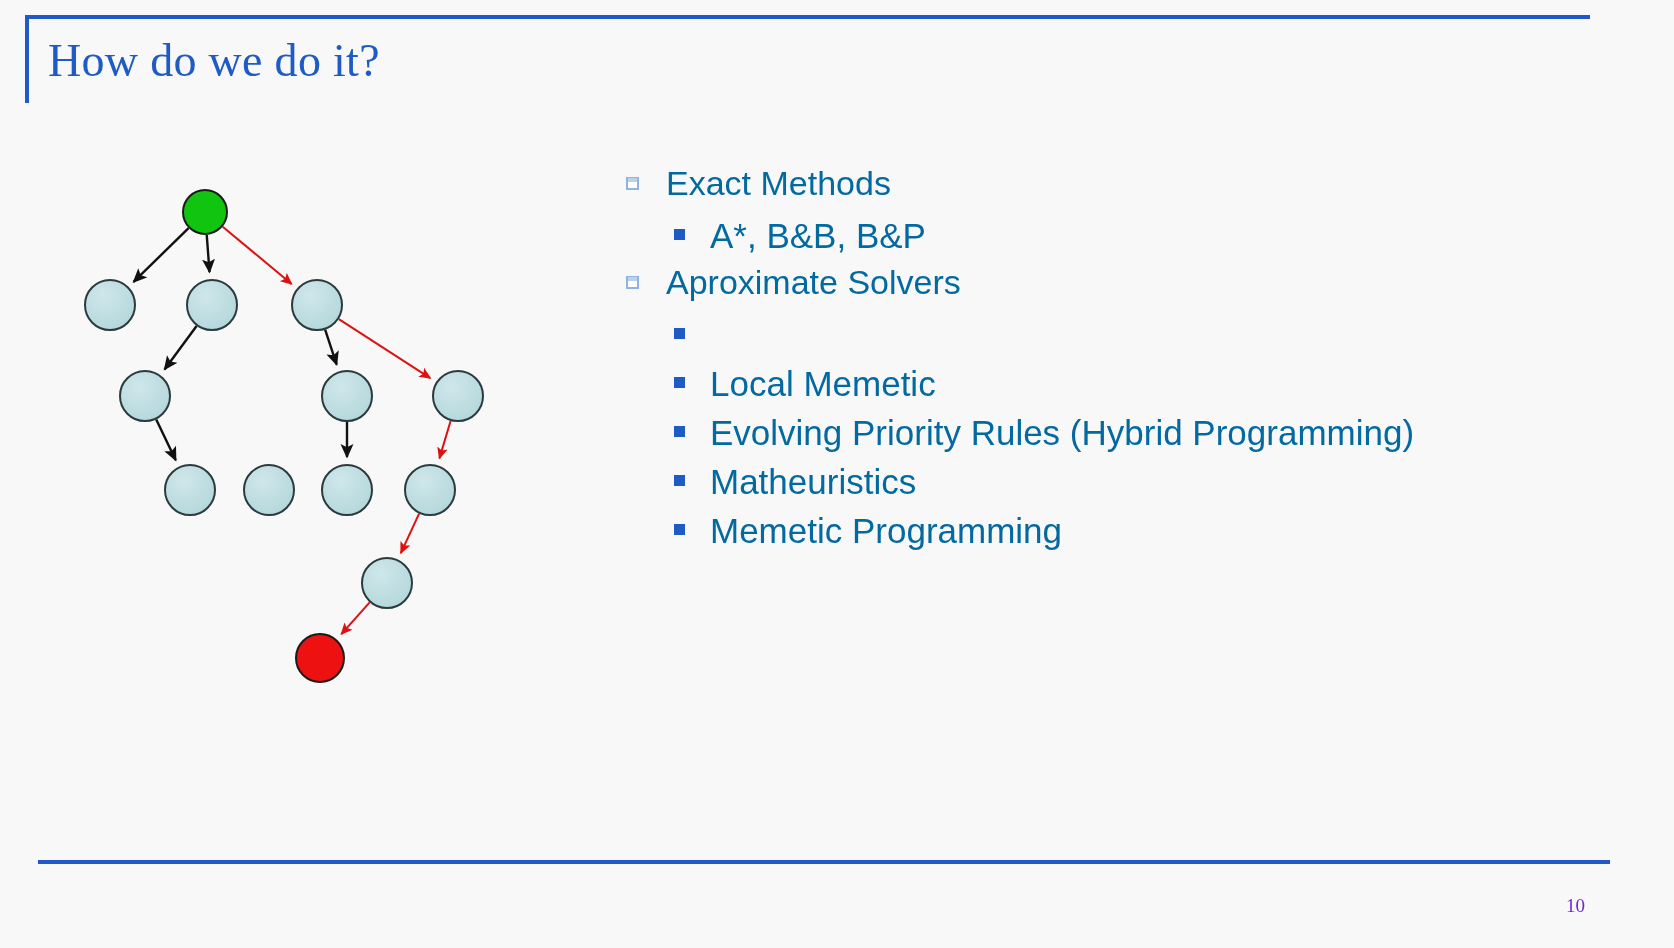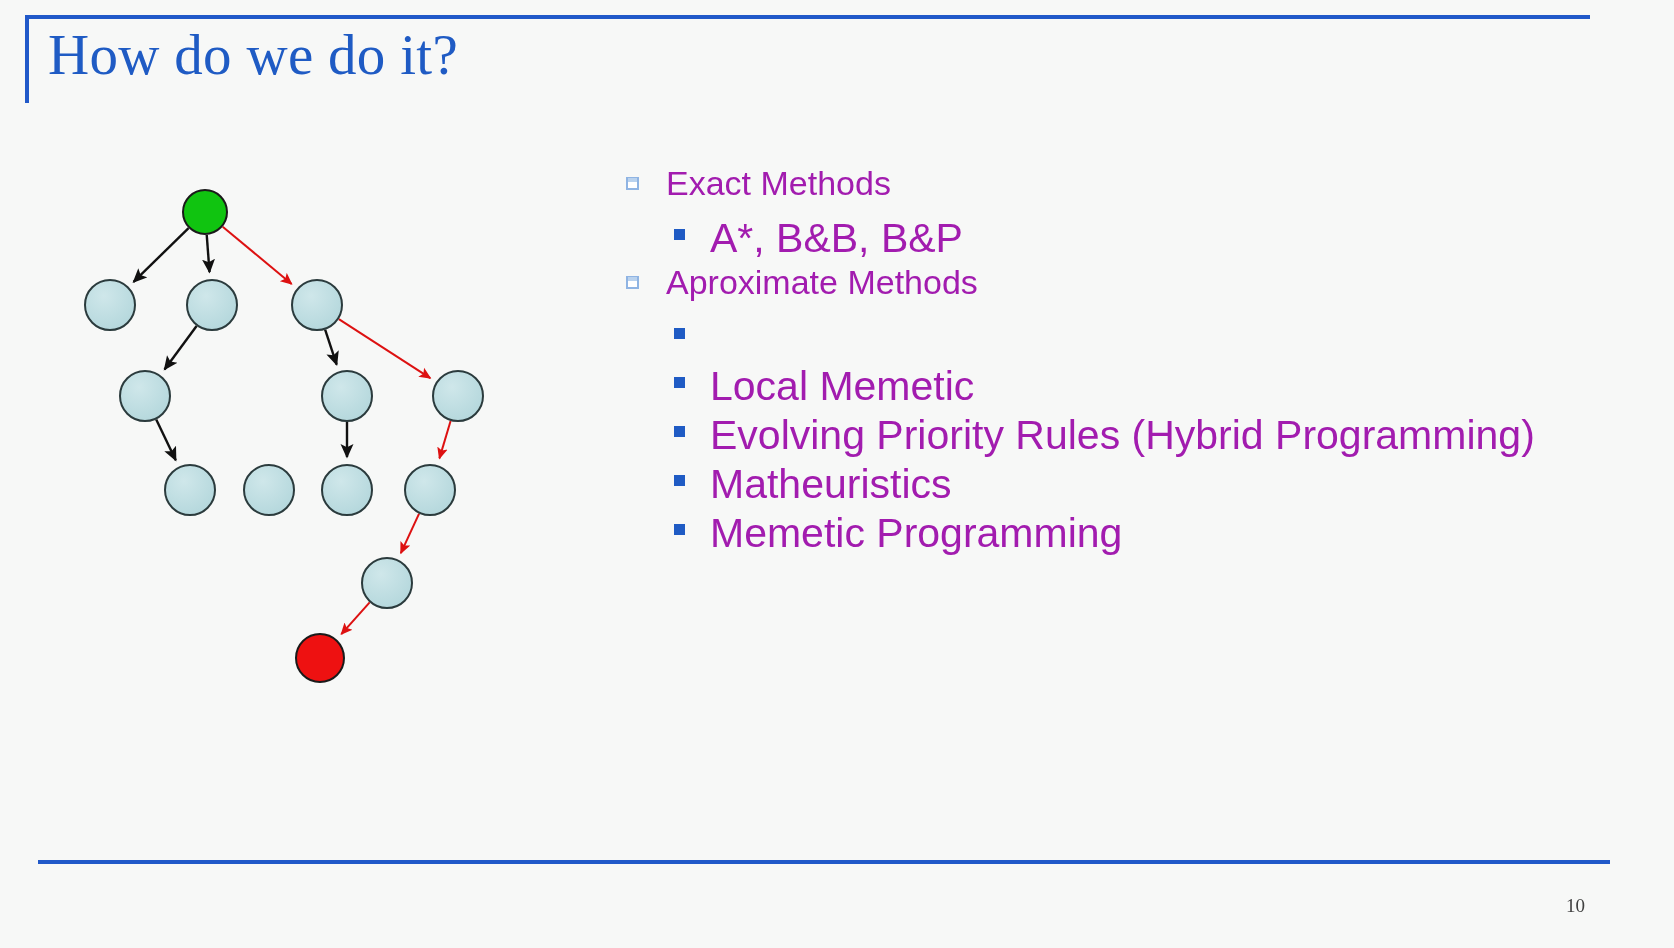--- a/index.html
+++ b/index.html
@@ -35,23 +35,23 @@
     position: absolute;
     left: 25px;
     top: 15px;
     width: 4px;
     height: 88px;
     background: #2159c9;
   }
   .slide-title {
     position: absolute;
     left: 48px;
-    top: 20px;
+    top: 26px;
     font-family: "Liberation Serif", "DejaVu Serif", serif;
-    font-size: 57px;
+    font-size: 46px;
     line-height: 70px;
     color: #1f5bc4;
     letter-spacing: 0.3px;
     white-space: nowrap;
   }
 
   
   .footer-rule {
     position: absolute;
     left: 38px;
@@ -61,21 +61,21 @@
     background: #2159c9;
   }
   .page-number {
     position: absolute;
     left: 1566px;
     top: 895px;
     width: 40px;
     text-align: left;
     font-family: "Liberation Serif", "DejaVu Serif", serif;
     font-size: 19px;
-    color: #404040;
+    color: #6d28d9;
   }
 
   
   .tree-figure {
     position: absolute;
     left: 40px;
     top: 155px;
     width: 540px;
     height: 560px;
   }
@@ -131,29 +131,29 @@
   }
   .bullet-glyph.lvl2 {
     width: 11px;
     height: 11px;
     margin-top: 19px;
     margin-right: 25px;
     background: #1f5bc4;
   }
   .bullet-text {
     font-family: "Liberation Sans", sans-serif;
-    color: #a21caf;
+    color: #0369a1;
     line-height: 1;
   }
   .level-1 .bullet-text {
     font-size: 34px;
     padding-top: 6px;
   }
   .level-2 .bullet-text {
-    font-size: 41px;
+    font-size: 35px;
     padding-top: 8px;
   }
 </style>
 </head>
 <body>
 
 <div class="slide">
 
   <div class="title-rule-top"></div>
   <div class="title-rule-left"></div>
@@ -208,21 +208,21 @@
       <div class="bullet-row level-1">
         <span class="bullet-glyph lvl1"></span>
         <span class="bullet-text">Exact Methods</span>
       </div>
       <div class="bullet-row level-2">
         <span class="bullet-glyph lvl2"></span>
         <span class="bullet-text">A*, B&amp;B, B&amp;P</span>
       </div>
       <div class="bullet-row level-1">
         <span class="bullet-glyph lvl1"></span>
-        <span class="bullet-text">Aproximate Methods</span>
+        <span class="bullet-text">Aproximate Solvers</span>
       </div>
       <div class="bullet-row level-2">
         <span class="bullet-glyph lvl2"></span>
       </div>
       <div class="bullet-row level-2">
         <span class="bullet-glyph lvl2"></span>
         <span class="bullet-text">Local Memetic</span>
       </div>
       <div class="bullet-row level-2">
         <span class="bullet-glyph lvl2"></span>

